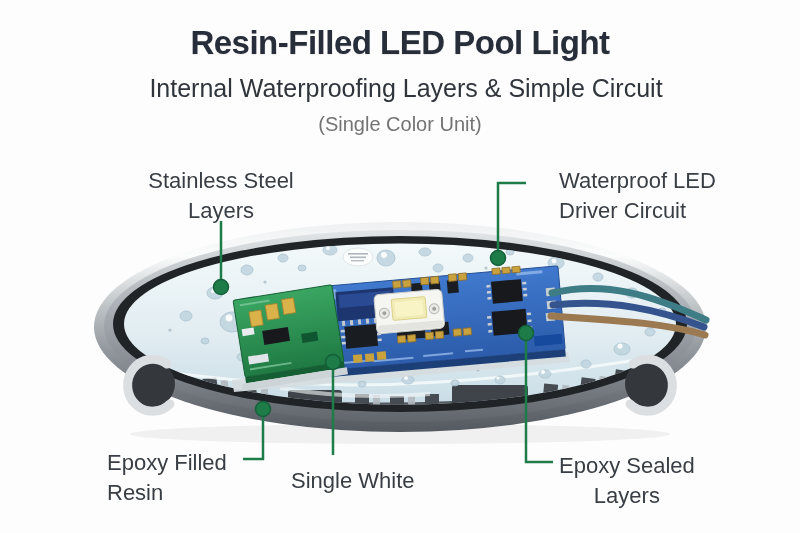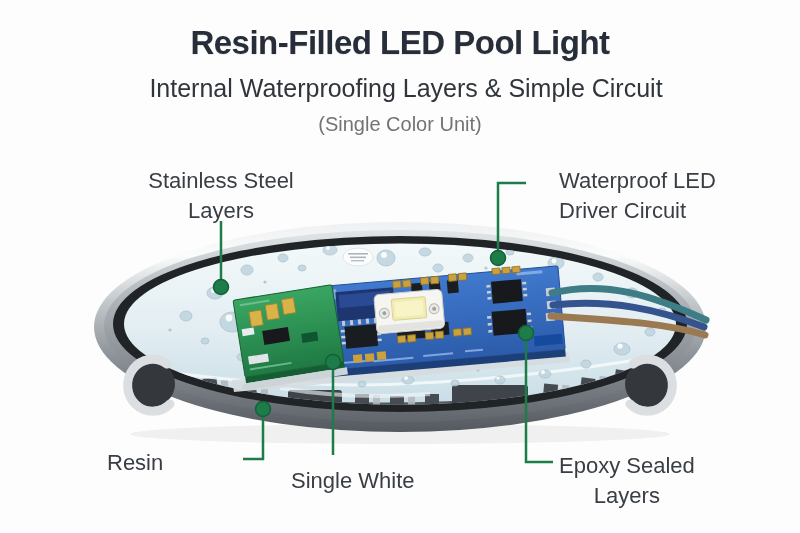--- a/index.html
+++ b/index.html
@@ -347,20 +347,21 @@
 
   <div class="callout co-housing">
     <span>Stainless Steel</span>
     <span>Layers</span>
   </div>
   <div class="callout co-driver">
     <span>Waterproof LED</span>
     <span>Driver Circuit</span>
   </div>
   <div class="callout co-resin">
+    <span>Epoxy Filled</span>
     <span>Resin</span>
   </div>
   <div class="callout co-led">
     <span>Single White</span>
   </div>
   <div class="callout co-cable">
     <span>Epoxy Sealed</span>
     <span>Layers</span>
   </div>
 

